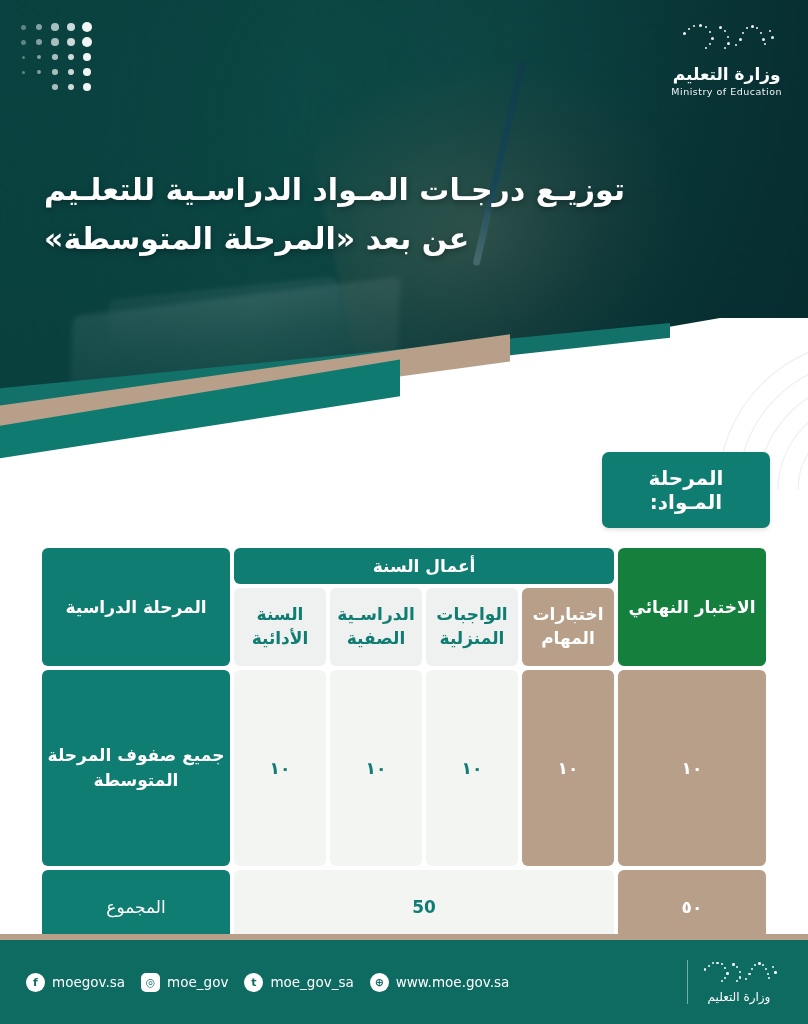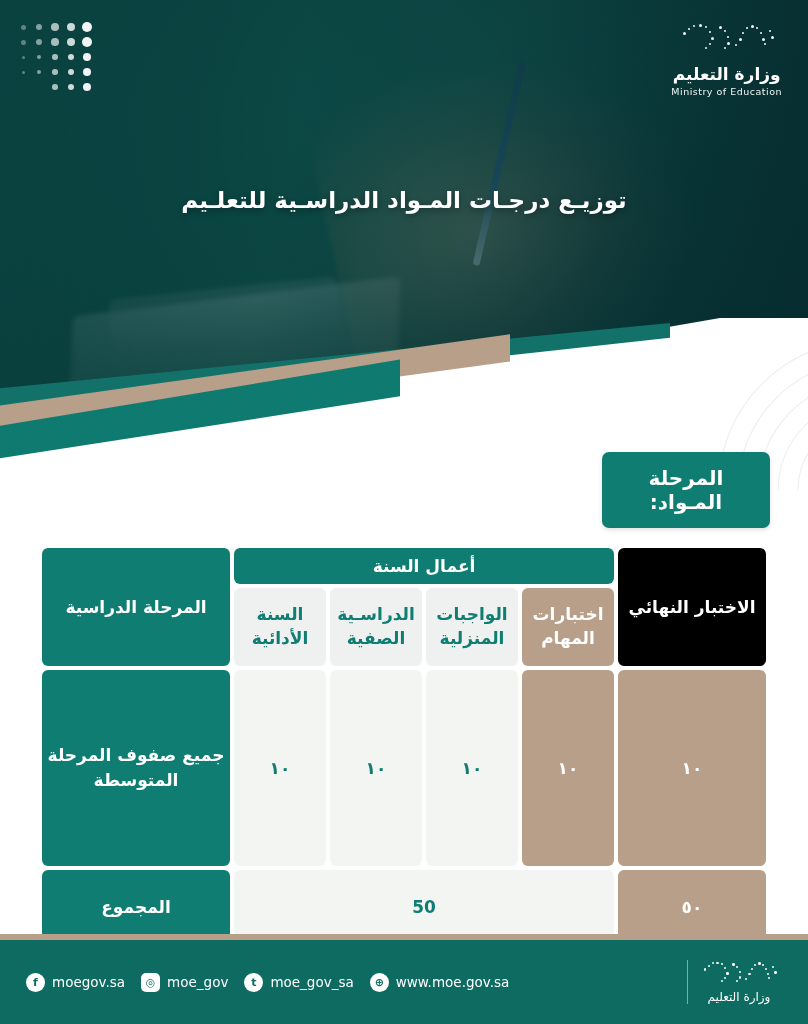--- a/index.html
+++ b/index.html
@@ -102,25 +102,25 @@
     margin-bottom: 2px;
   }
   .moe-en {
     font-size: 9.5px; letter-spacing: .5px; opacity: .95;
     direction: ltr;
   }
 
   
   .headline {
     position: absolute;
-    top: 182px; right: 44px; left: 44px;
-    text-align: center;
-    color: #ffffff;
-    font-weight: bold;
-    font-size: 23px;
+    top: 166px; right: 44px; left: 44px;
+    text-align: left;
+    color: #ffffff;
+    font-weight: bold;
+    font-size: 30px;
     line-height: 1.62;
     letter-spacing: 1.2px;
     text-shadow: 0 2px 6px rgba(0,0,0,.35);
   }
   .headline .l2 { display: block; }
 
   
   .sweep {
     position: absolute;
     left: 0; top: 318px;
@@ -217,21 +217,21 @@
     font-weight: bold;
     font-size: 16.5px;
     line-height: 1.4;
     height: 78px;
   }
   .h-col.tan {
     background: #b79f89;
     color: #ffffff;
   }
   .h-final {
-    background: #000000;
+    background: #15803d;
     color: #ffffff;
     font-weight: bold;
     font-size: 19px;
     line-height: 1.45;
     width: 148px;
   }
   .cell-row-label {
     background: #0f7d72;
     color: #fff;
     font-weight: bold;
@@ -245,21 +245,21 @@
     font-size: 30px;
     height: 196px;
   }
   .cell-val.tan {
     background: #b79f89;
     color: #ffffff;
   }
   .sum-label {
     background: #0f7d72;
     color: #fff;
-    font-weight: bold;
+    font-weight: normal;
     font-size: 19px;
     height: 74px;
   }
   .sum-mid {
     background: #f3f5f3;
     color: #0f7d72;
     font-weight: bold;
     font-size: 28px;
   }
   .sum-final {
@@ -403,20 +403,21 @@
           <i style="width: 2.4px; height: 2.4px; left: 83px; top: 21px; opacity: 0.95;"></i>
           <i style="width: 2.4px; height: 2.4px; left: 88px; top: 8px; opacity: 0.95;"></i>
           <i style="width: 3.2px; height: 3.2px; left: 90px; top: 14px; opacity: 0.95;"></i>
         </div>
       <div class="moe-ar">وزارة التعليم</div>
       <div class="moe-en">Ministry of Education</div>
     </div>
 
     <div class="headline">
       <span class="l1">توزيـع درجـات المـواد الدراسـية للتعلـيم</span>
+      <span class="l2">عن بعد «المرحلة المتوسطة»</span>
     </div>
   </div>
 
   <div class="sweep">
     <div class="white-fan"></div>
     <div class="ribbon rib-teal-top"></div>
     <div class="ribbon rib-tan"></div>
     <div class="ribbon rib-teal-low"></div>
   </div>
 

